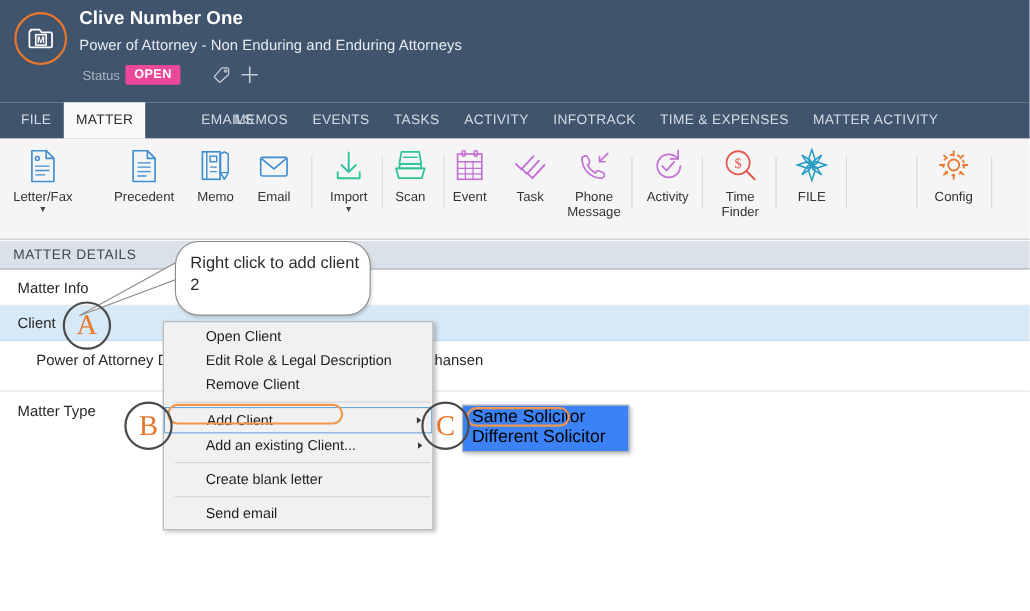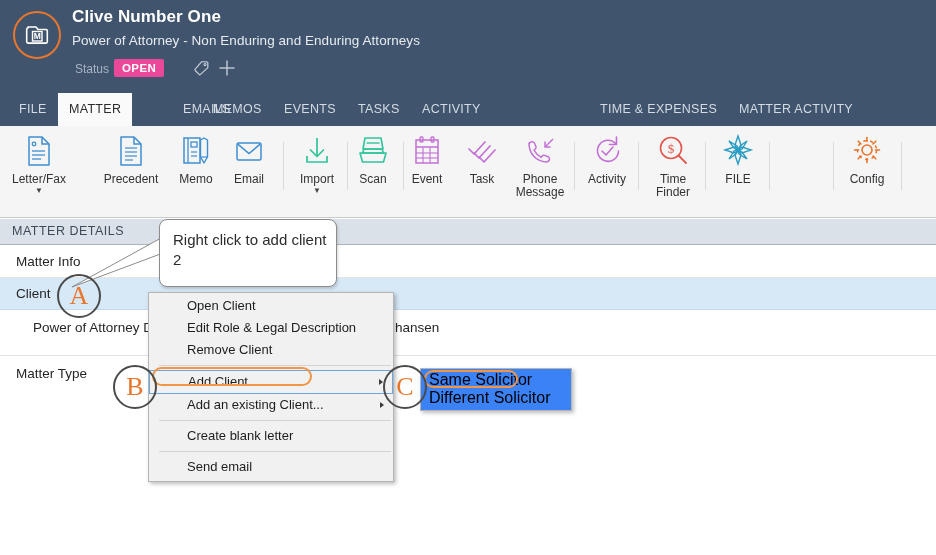--- a/index.html
+++ b/index.html
@@ -235,21 +235,21 @@
   }
   .submenu .mi { padding-left: 8px; }
 
   
   .callout {
     position: absolute;
     left: 159px; top: 219px;
     width: 178px; height: 68px;
     background: #ffffff;
     border: 1px solid #8C8C8C;
-    border-radius: 8px;
+    border-radius: 22px;
     box-sizing: border-box;
     box-shadow: 1px 2px 3px rgba(0,0,0,0.16);
     z-index: 55;
   }
   .callout-txt {
     position: absolute;
     left: 13px; top: 10px;
     width: 154px;
     font-size: 15px;
     line-height: 20px;
@@ -325,20 +325,21 @@
 </div>
 
 <div class="tabbar" id="tabbar">
     <div class="tab" style="left: 8px;"><span>FILE</span></div>
     <div class="tab active" style="left: 58px;"><span>MATTER</span></div>
     <div class="tab" style="left: 132px; margin-left: 40px;"><span>EMAILS</span></div>
     <div class="tab" style="left: 202px;"><span>MEMOS</span></div>
     <div class="tab" style="left: 273px;"><span>EVENTS</span></div>
     <div class="tab" style="left: 347px;"><span>TASKS</span></div>
     <div class="tab" style="left: 411px;"><span>ACTIVITY</span></div>
+    <div class="tab" style="left: 492px;"><span>INFOTRACK</span></div>
     <div class="tab" style="left: 589px;"><span>TIME &amp; EXPENSES</span></div>
     <div class="tab" style="left: 728px;"><span>MATTER ACTIVITY</span></div>
   </div>
 
 <div class="toolbar" id="toolbar">
     <div class="tb-sep" style="left: 283px;"></div>
     <div class="tb-sep" style="left: 347px;"></div>
     <div class="tb-sep" style="left: 403px;"></div>
     <div class="tb-sep" style="left: 574px;"></div>
     <div class="tb-sep" style="left: 638px;"></div>

